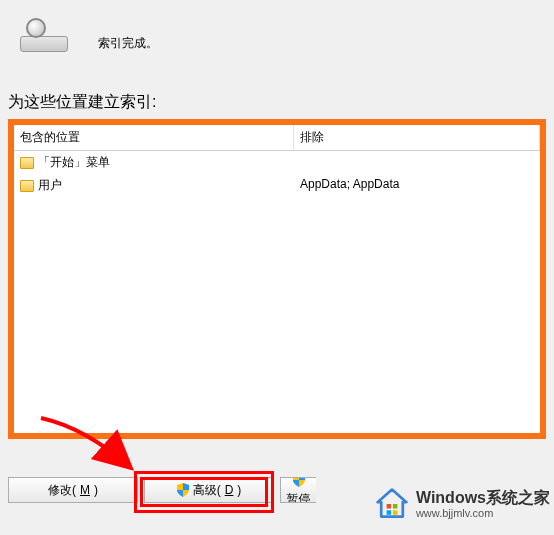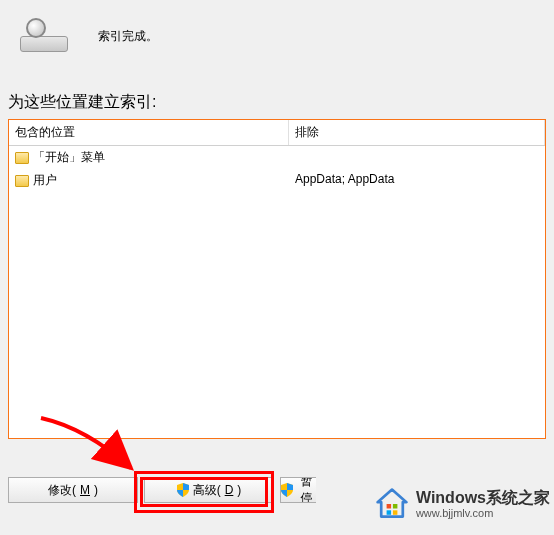--- a/index.html
+++ b/index.html
@@ -8,21 +8,21 @@
       font-size: 12px;
       background: #f0f0f0;
       width: 554px;
       height: 535px;
       position: relative;
       overflow: hidden;
     }
     .status-area {
       padding: 20px 24px 30px 10px;
       display: flex;
-      align-items: center;
+      align-items: flex-end;
       gap: 30px;
     }
     .drive-icon {
       width: 48px;
       height: 32px;
       position: relative;
       margin-left: 10px;
     }
     .drive-body {
       width: 48px;
@@ -44,21 +44,21 @@
       left: 6px;
     }
     .status-text { font-size: 12px; }
     .section-label {
       padding: 10px 8px 6px 8px;
       font-size: 16px;
     }
     .table-container {
       margin: 0 8px;
       background: #fff;
-      border: 1px solid #f97316;
+      border: 6px solid #f97316;
       height: 320px;
       display: flex;
       flex-direction: column;
     }
     .table-header {
       display: flex;
       border-bottom: 1px solid #d0d0d0;
       background: #fff;
     }
     .col-h {
@@ -156,20 +156,21 @@
     .watermark-logo {
       width: 36px; height: 36px;
     }
     .watermark-text { font-size: 16px; color: #333; font-weight:600;}
     .watermark-sub { font-size: 11px; color:#555; }
     .wm-col { display:flex; flex-direction:column; line-height:1.1;}
     .truncated-btn {
       width: 36px;
       overflow: hidden;
       border-right: none;
+      flex-direction: column;
     }
   </style>
 </head>
 <body>
 
 <div class="status-area">
   <div class="drive-icon">
     <div class="drive-body"></div>
     <div class="drive-lens"></div>
   </div>

